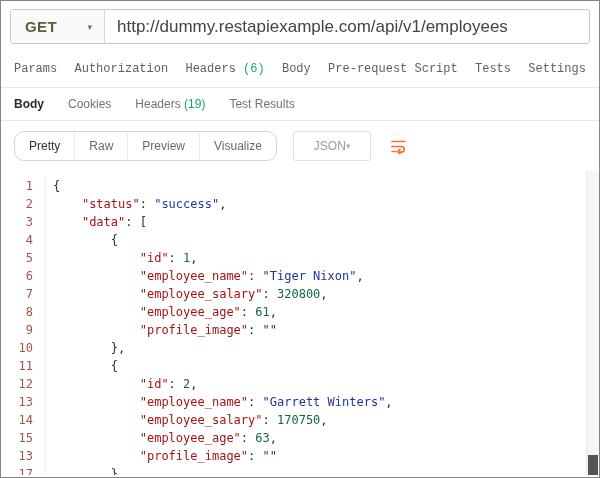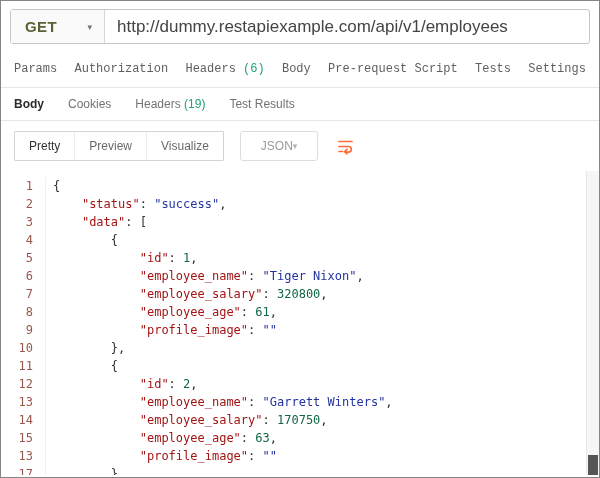--- a/index.html
+++ b/index.html
@@ -46,21 +46,21 @@
     height: 33px; padding: 0 13px; border-bottom: 1px solid #e6e6e6;
   }
   .res-tabs .tab { font-size: 12px; color: #737373; cursor: pointer; white-space: nowrap; }
   .res-tabs .tab.active .tab-label { color: #2b2b2b; font-weight: 700; }
   .tab-count { color: var(--c-count); }
 
   
   .toolbar { display: flex; align-items: center; gap: 16px; padding: 10px 13px; }
   .segmented {
     display: flex; height: 30px;
-    border: 1px solid #d4d4d4; border-radius: 1px; overflow: hidden; background: #fff;
+    border: 1px solid #d4d4d4; border-radius: 10px; overflow: hidden; background: #fff;
   }
   .view-tab {
     display: flex; align-items: center; padding: 0 14px;
     font-size: 12px; color: #6a6a6a; cursor: pointer; border-right: 1px solid #ececec;
   }
   .view-tab:last-child { border-right: none; }
   .view-tab.active { color: #333; }
   .format-dd {
     display: flex; align-items: center; height: 30px; padding: 0 20px;
     border: 1px solid #ddd; border-radius: 3px; font-size: 12px; color: #9a9a9a;
@@ -127,20 +127,21 @@
   <div class="res-tabs">
       <div class="tab active"><span class="tab-label">Body</span></div>
       <div class="tab"><span class="tab-label">Cookies</span></div>
       <div class="tab"><span class="tab-label">Headers</span><span class="tab-count">&nbsp;(19)</span></div>
       <div class="tab"><span class="tab-label">Test Results</span></div>
     </div>
 
   <div class="toolbar">
     <div class="segmented">
         <div class="view-tab active">Pretty</div>
+        <div class="view-tab">Raw</div>
         <div class="view-tab">Preview</div>
         <div class="view-tab">Visualize</div>
       </div>
     <div class="format-dd">
       <span>JSON</span>
       <span class="caret">▾</span>
     </div>
     <div class="wrap-btn">
       <svg class="wrap-ic" width="19" height="19" viewBox="0 0 19 19">
         <path d="M3 4.5h13"></path>

